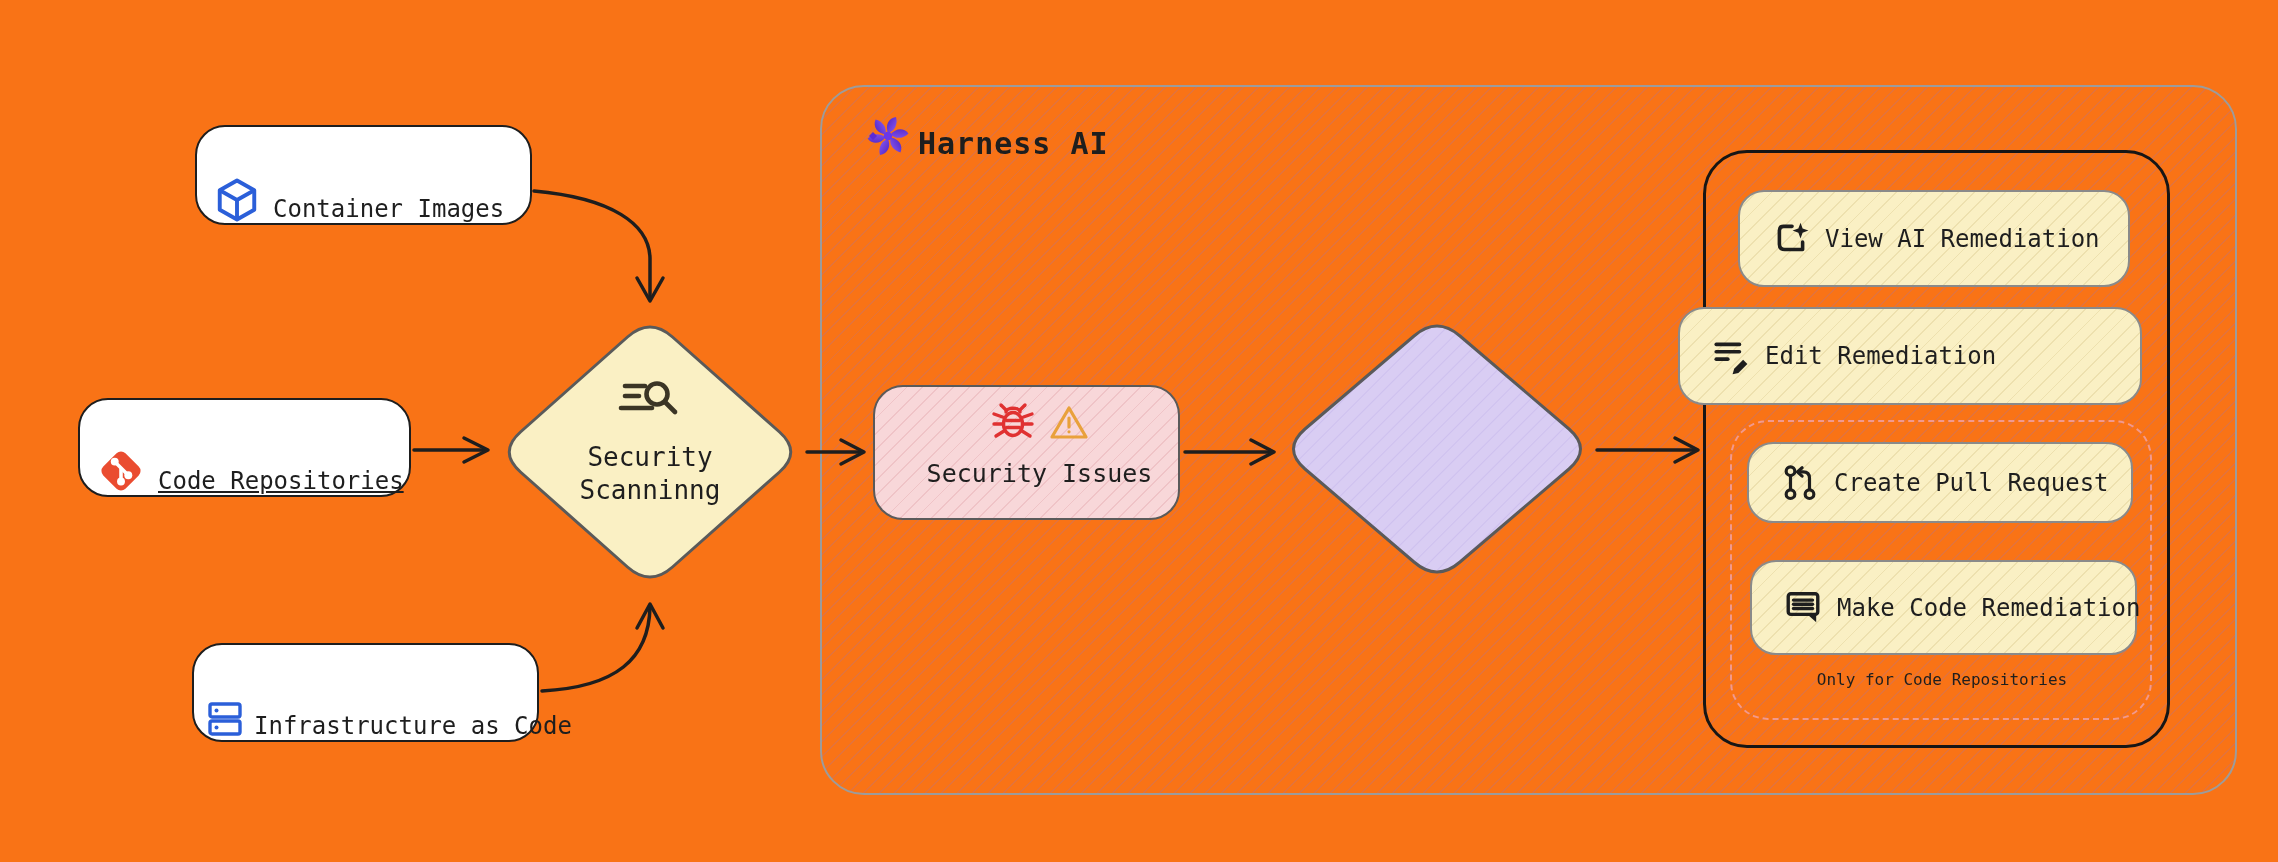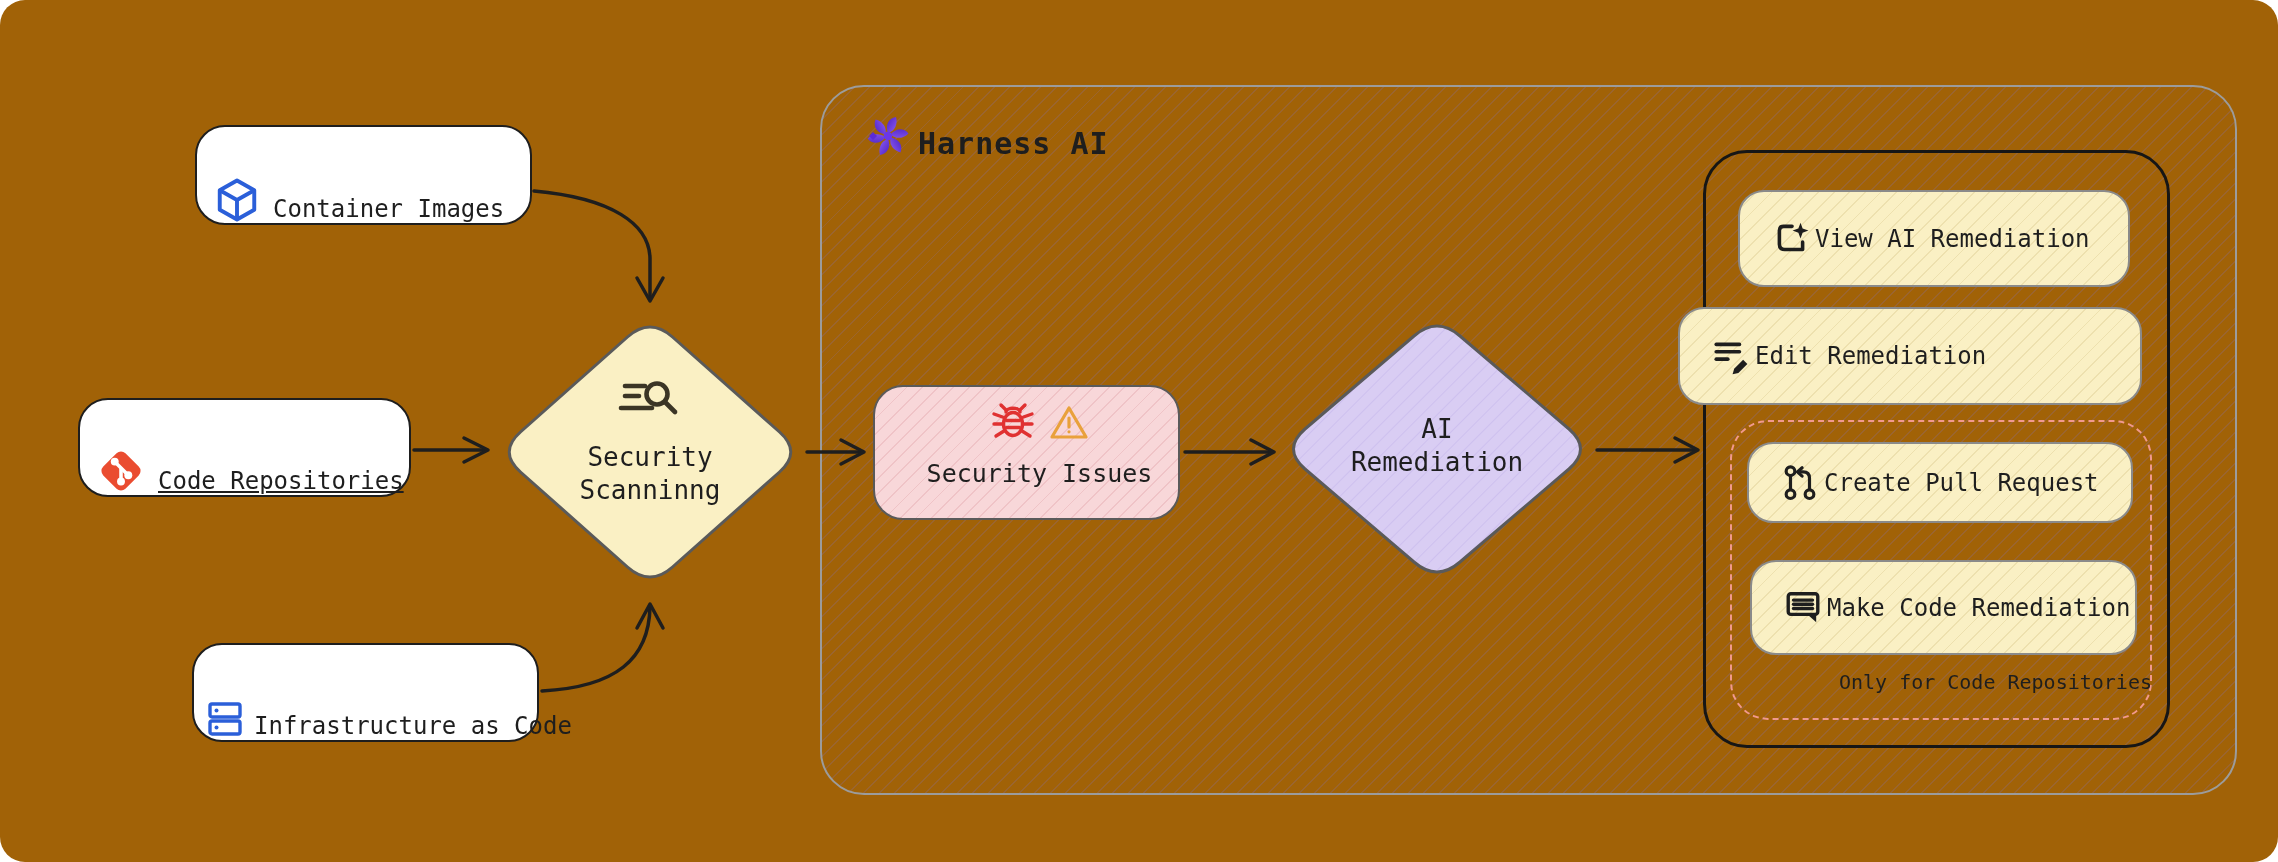--- a/index.html
+++ b/index.html
@@ -2,21 +2,21 @@
 <html><head>
 <meta charset="utf-8">
 <style>
   * { margin:0; padding:0; box-sizing:border-box; }
   html,body { background:#ffffff; }
   body {
     width:2278px; height:862px;
     font-family:"DejaVu Sans Mono","Liberation Mono",monospace;
     color:#1e1e1e;
   }
-  .canvas { position:relative; width:2278px; height:862px; overflow:hidden; background:#a16207;border-radius:25px; }
+  .canvas { position:relative; width:2278px; height:862px; overflow:hidden; background:#f97316; }
 
   
   .harness-panel {
     position:absolute; left:820px; top:85px; width:1417px; height:710px;
     border:2px solid #9c9c9c; border-radius:44px;
     background-image:repeating-linear-gradient(135deg,
       rgba(125,115,228,0.18) 0px, rgba(125,115,228,0.18) 1.4px,
       transparent 1.4px, transparent 11px);
     z-index:0;
   }
@@ -51,30 +51,30 @@
   .sec-issues .lbl { margin-top:12px; font-size:25px; }
 
   
   .black-box { position:absolute; left:1703px; top:150px; width:467px; height:598px;
     border:3.5px solid #161616; border-radius:44px; z-index:1; }
   .dashed-box { position:absolute; left:1730px; top:420px; width:422px; height:300px;
     border:2.5px dashed #f1998e; border-radius:38px; z-index:1; }
 
   
   .action-btn {
-    position:absolute; display:flex; align-items:center; gap:5px; padding-left:32px;
+    position:absolute; display:flex; align-items:center; gap:15px; padding-left:32px;
     background-color:#faf0c4;
     background-image:repeating-linear-gradient(135deg,
       rgba(165,135,50,0.15) 0 1.3px, transparent 1.3px 11px);
     border:2px solid #8a8a8a; border-radius:26px; font-size:24px; z-index:2; white-space:nowrap;
   }
   .action-btn .ic { flex:0 0 auto; display:flex; }
 
-  .note { position:absolute; left:1732px; top:670px; width:420px; text-align:right;
-    font-size:20px; z-index:2; }
+  .note { position:absolute; left:1732px; top:670px; width:420px; text-align:center;
+    font-size:16px; z-index:2; }
 </style>
 </head>
 <body>
 
 <div class="canvas">
 
   <div class="harness-panel"></div>
 
   <svg class="shapes" width="2278" height="862" viewBox="0 0 2278 862">
     <defs>
@@ -215,24 +215,20 @@
         <svg width="42" height="40" viewBox="0 0 42 40" fill="none" stroke="#e9a13b" stroke-width="3.2" stroke-linejoin="round" stroke-linecap="round">
           <path d="M21 5 L38 34 L4 34 Z"></path>
           <line x1="21" y1="15" x2="21" y2="24"></line>
           <circle cx="21" cy="28.8" r="1.6" fill="#e9a13b" stroke="none"></circle>
         </svg>
       </span>
     </div>
     <div class="lbl">Security Issues</div>
   </div>
 
-  <div class="diamond-label" style="left:1337px; top:413px; width:200px;">
-    <div>AI</div>
-    <div>Remediation</div>
-  </div>
 
   <div class="black-box"></div>
   <div class="dashed-box"></div>
 
   <div class="action-btn" style="left:1738px; top:190px; width:392px; height:97px;">
     <span class="ic">
       <svg width="38" height="38" viewBox="0 0 36 36" fill="none" stroke="#1e1e1e" stroke-width="3.4" stroke-linecap="round" stroke-linejoin="round">
         <path d="M19 6 H11 Q7 6 7 10 V23 Q7 28 12 28 H29 V21"></path>
         <path d="M27 2.5 L29 8 L34.5 10 L29 12 L27 17.5 L25 12 L19.5 10 L25 8 Z" fill="#1e1e1e" stroke="none"></path>
       </svg>

